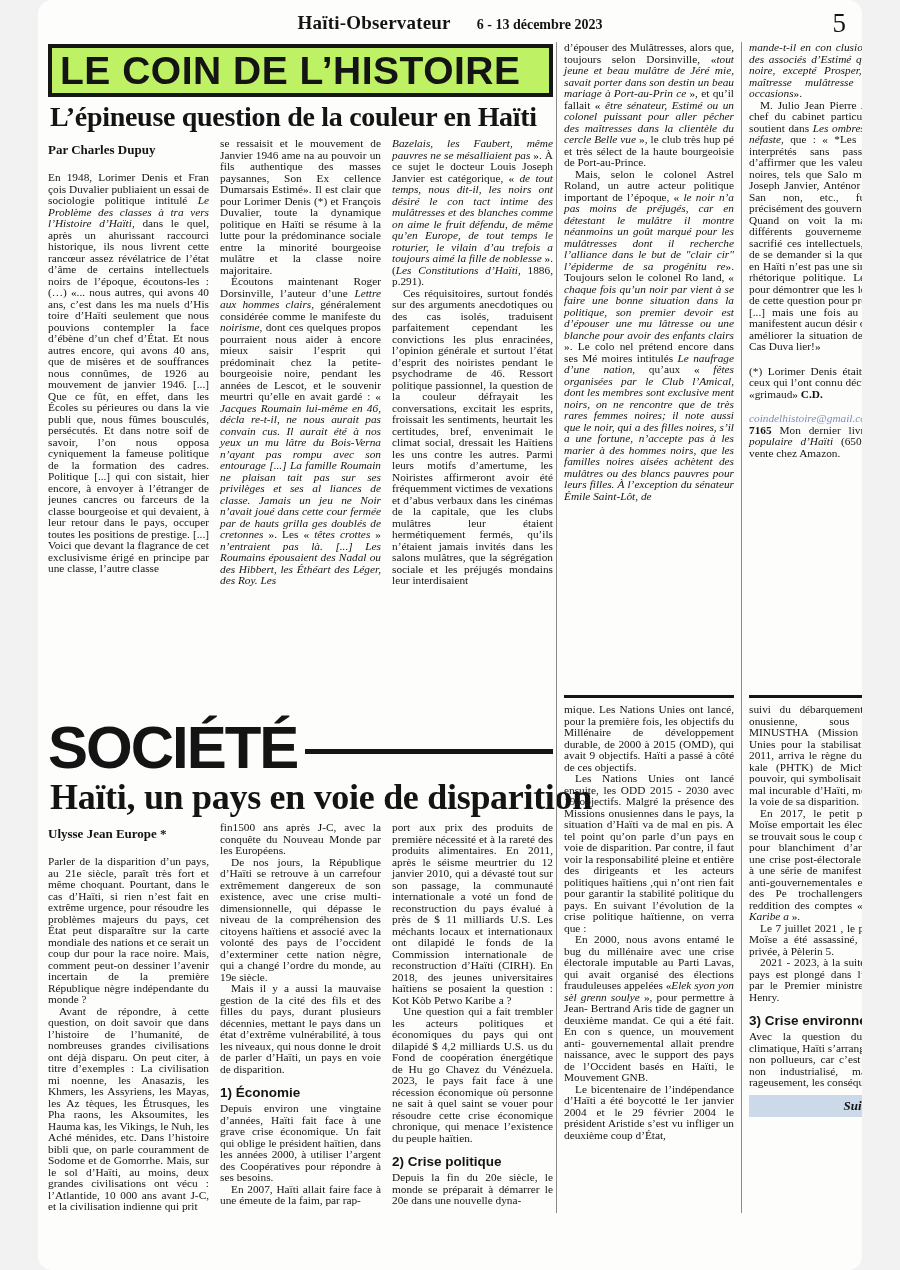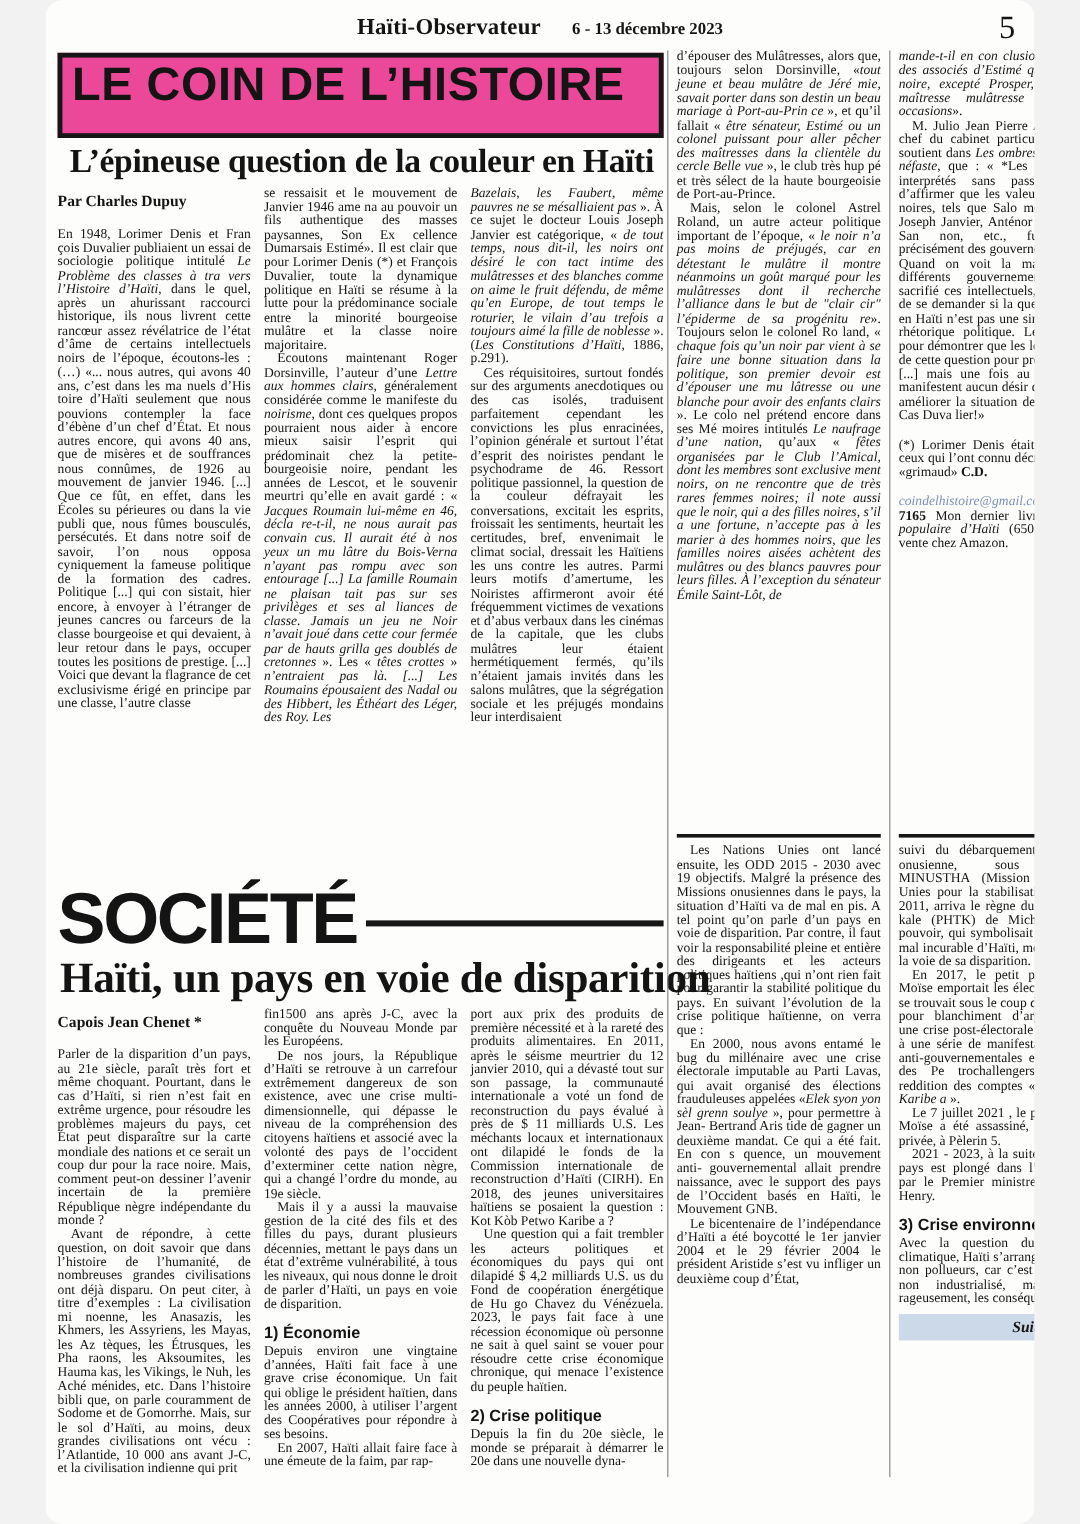--- a/index.html
+++ b/index.html
@@ -15,26 +15,26 @@
   .issue-date{font-weight:bold;font-size:14px;}
   .page-number{position:absolute;right:6px;top:0;font-size:27px;line-height:30px;}
   
   .main-row{display:flex;align-items:stretch;}
   .left-block{width:505px;flex:0 0 505px;}
   .ncol{box-sizing:border-box;}
   .c4{flex:0 0 178px;width:178px;border-left:1px solid #8a8a8a;margin-left:3px;padding-left:7px;}
   .c5{flex:0 0 197px;width:197px;border-left:1px solid #8a8a8a;margin-left:7px;padding-left:7px;}
   
   .histoire-banner{
-    border:4px solid #161616;background:#ec4899;margin:2px 0 4px 0;
+    border:4px solid #161616;background:#bef264;margin:2px 0 4px 0;
     font-family:"Liberation Sans",sans-serif;font-weight:bold;
-    font-size:39px;line-height:44px;padding:1px 8px 18px 8px;letter-spacing:.5px;
+    font-size:39px;line-height:44px;padding:1px 8px 0 8px;letter-spacing:.5px;
     white-space:nowrap;overflow:hidden;
   }
-  .histoire-headline{font-weight:bold;font-size:28px;line-height:31px;letter-spacing:-.3px;margin:2px 0 6px 2px;white-space:nowrap;text-align:center;}
+  .histoire-headline{font-weight:bold;font-size:28px;line-height:31px;letter-spacing:-.3px;margin:2px 0 6px 2px;white-space:nowrap;}
   .byline{font-weight:bold;font-size:13px;margin:4px 0 14px 0;}
   .soc-banner{display:flex;align-items:center;margin:10px 0 2px 0;text-align:right;}
   .soc-title{font-family:"Liberation Sans",sans-serif;font-weight:bold;font-size:60px;line-height:56px;letter-spacing:-2px;}
   .soc-rule{flex:1;height:5px;background:#161616;margin-left:8px;margin-top:6px;}
   .soc-headline{font-weight:bold;font-size:36px;line-height:34px;letter-spacing:-.3px;margin:4px 0 8px 2px;white-space:nowrap;}
   
   .cols{display:flex;gap:11px;}
   .col{width:161px;flex:0 0 161px;}
   .cols-top{height:572px;overflow:hidden;}
   .t-block{min-height:648px;}
@@ -89,21 +89,21 @@
       </div>
 
       <div class="soc-banner">
         <span class="soc-title">SOCIÉTÉ</span>
         <span class="soc-rule"></span>
       </div>
       <div class="soc-headline">Haïti, un pays en voie de disparition</div>
 
       <div class="cols">
         <div class="col">
-          <div class="byline">Capois Jean Chenet *</div>
+          <div class="byline">Ulysse Jean Europe *</div>
           <div>
               <p class="para">Parler de la disparition d’un pays, au 21e siècle, paraît très fort et même choquant. Pourtant, dans le cas d’Haïti, si rien n’est fait en extrême urgence, pour résoudre les problèmes majeurs du pays, cet État peut disparaître sur la carte mondiale des nations et ce serait un coup dur pour la race noire. Mais, comment peut-on dessiner l’avenir incertain de la première République nègre indépendante du monde ?</p>
               <p class="para ind">Avant de répondre, à cette question, on doit savoir que dans l’histoire de l’humanité, de nombreuses grandes civilisations ont déjà disparu. On peut citer, à titre d’exemples :  La civilisation mi noenne, les Anasazis, les Khmers, les Assyriens, les Mayas, les Az tèques, les Étrusques, les Pha raons, les Aksoumites, les Hauma kas, les Vikings, le Nuh, les Aché ménides, etc. Dans l’histoire bibli que, on parle couramment de Sodome et de Gomorrhe. Mais, sur le sol d’Haïti, au moins, deux grandes civilisations ont vécu : l’Atlantide, 10 000 ans avant J-C, et la civilisation indienne qui prit</p>
             </div>
         </div>
         <div class="col">
           <div>
               <p class="para">fin1500 ans après J-C, avec la conquête du Nouveau Monde par les Européens.</p>
               <p class="para ind">De nos jours, la République d’Haïti se retrouve à un carrefour extrêmement dangereux de son existence, avec une crise multi-dimensionnelle, qui dépasse le niveau de la compréhension des citoyens haïtiens et associé avec la volonté des pays de l’occident d’exterminer cette nation nègre, qui a changé l’ordre du monde, au 19e siècle.</p>
               <p class="para ind">Mais il y a aussi la mauvaise gestion de la cité des fils et des filles du pays, durant plusieurs décennies, mettant le pays dans un état d’extrême vulnérabilité, à tous les niveaux, qui nous donne le droit de parler d’Haïti, un pays en voie de disparition.</p>
@@ -123,20 +123,21 @@
       </div>
     </div>
 
     <div class="ncol c4">
       <div class="t-block">
           <p class="para">d’épouser des Mulâtresses, alors que, toujours selon Dorsinville, «<i>tout jeune et beau mulâtre de Jéré mie, savait porter dans son destin un beau mariage à Port-au-Prin ce</i> », et qu’il fallait « <i>être sénateur, Estimé ou un colonel puissant pour aller pêcher des maîtresses dans la clientèle du cercle Belle vue</i> », le club très hup pé et très sélect de la haute bourgeoisie de Port-au-Prince.</p>
           <p class="para ind">Mais, selon le colonel Astrel Roland, un autre acteur politique important de l’époque, « <i>le noir n’a pas moins de préjugés, car en détestant le mulâtre il montre néanmoins un goût marqué pour les mulâtresses dont il recherche l’alliance dans le but de "clair cir" l’épiderme de sa progénitu re</i>». Toujours selon le colonel Ro land, « <i>chaque fois qu’un noir par vient à se faire une bonne situation dans la politique, son premier devoir est d’épouser une mu lâtresse ou une blanche pour avoir des enfants clairs</i> ». Le colo nel prétend encore dans ses Mé moires intitulés <i>Le naufrage d’une nation</i>, qu’aux « <i>fêtes organisées par le Club l’Amical, dont les membres sont exclusive ment noirs, on ne rencontre que de très rares femmes noires; il note aussi que le noir, qui a des filles noires, s’il a une fortune, n’accepte pas à les marier à des hommes noirs, que les familles noires aisées achètent des mulâtres ou des blancs pauvres pour leurs filles. À l’exception du sénateur Émile Saint-Lôt, de</i></p>
         </div>
       <div class="xrule"></div>
       <div>
+          <p class="para">mique. Les Nations Unies ont lancé, pour la première fois, les objectifs du Millénaire de développement durable, de 2000 à 2015 (OMD), qui avait 9 objectifs. Haïti a passé à côté de ces objectifs.</p>
           <p class="para ind">Les Nations Unies ont lancé ensuite, les ODD 2015 - 2030 avec 19 objectifs. Malgré la présence des Missions onusiennes dans le pays, la situation d’Haïti va de mal en pis. A tel point qu’on parle d’un pays en voie de disparition. Par contre, il faut voir la responsabilité pleine et entière des dirigeants et les acteurs politiques haïtiens ,qui n’ont rien fait pour garantir la stabilité politique du pays. En suivant l’évolution de la crise politique haïtienne, on verra que :</p>
           <p class="para ind">En 2000, nous avons entamé le bug du millénaire avec une crise électorale imputable au Parti Lavas, qui avait organisé des élections frauduleuses appelées «<i>Elek syon yon sèl grenn soulye</i> », pour permettre à Jean- Bertrand Aris tide de gagner un deuxième mandat. Ce qui a été fait. En con s quence, un mouvement anti- gouvernemental allait prendre naissance, avec le support des pays de l’Occident basés en Haïti, le Mouvement GNB.</p>
           <p class="para ind">Le bicentenaire de l’indépendance d’Haïti a été boycotté le 1er janvier 2004 et le 29 février 2004 le président Aristide s’est vu infliger un deuxième coup d’État,</p>
         </div>
     </div>
 
     <div class="ncol c5">
       <div class="t-block">
           <p class="para"><i>mande-t-il en con clusion, quel est celui des associés d’Estimé qui a une épouse noire, excepté Prosper, qui exhibe sa maîtresse mulâtresse à toutes les occasions</i>».</p>
           <p class="para ind">M. Julio Jean Pierre Audain, l’ancien chef du cabinet particulier de Vincent, soutient dans <i>Les ombres d’une politique néfaste</i>, que : « *Les faits historiques interprétés sans passion permettent d’affirmer que les valeurs intellectuelles noires, tels que Salo mon Jeune, Louis Joseph Janvier, Anténor Firmin, Pauléus San non, etc., furent victimes précisément des gouvernements noirs [...] Quand on voit la manière dont les différents gouvernements noirs ont sacrifié ces intellectuels, on est en droit de se demander si la question de couleur en Haïti n’est pas une simple question de rhétorique politique. Les faits sont là pour démontrer que les leaders se servent de cette question pour prendre le pouvoir, [...] mais une fois au pouvoir, ils ne manifestent aucun désir de travailler pour améliorer la situation des masses noires. Cas Duva lier!»</p>

